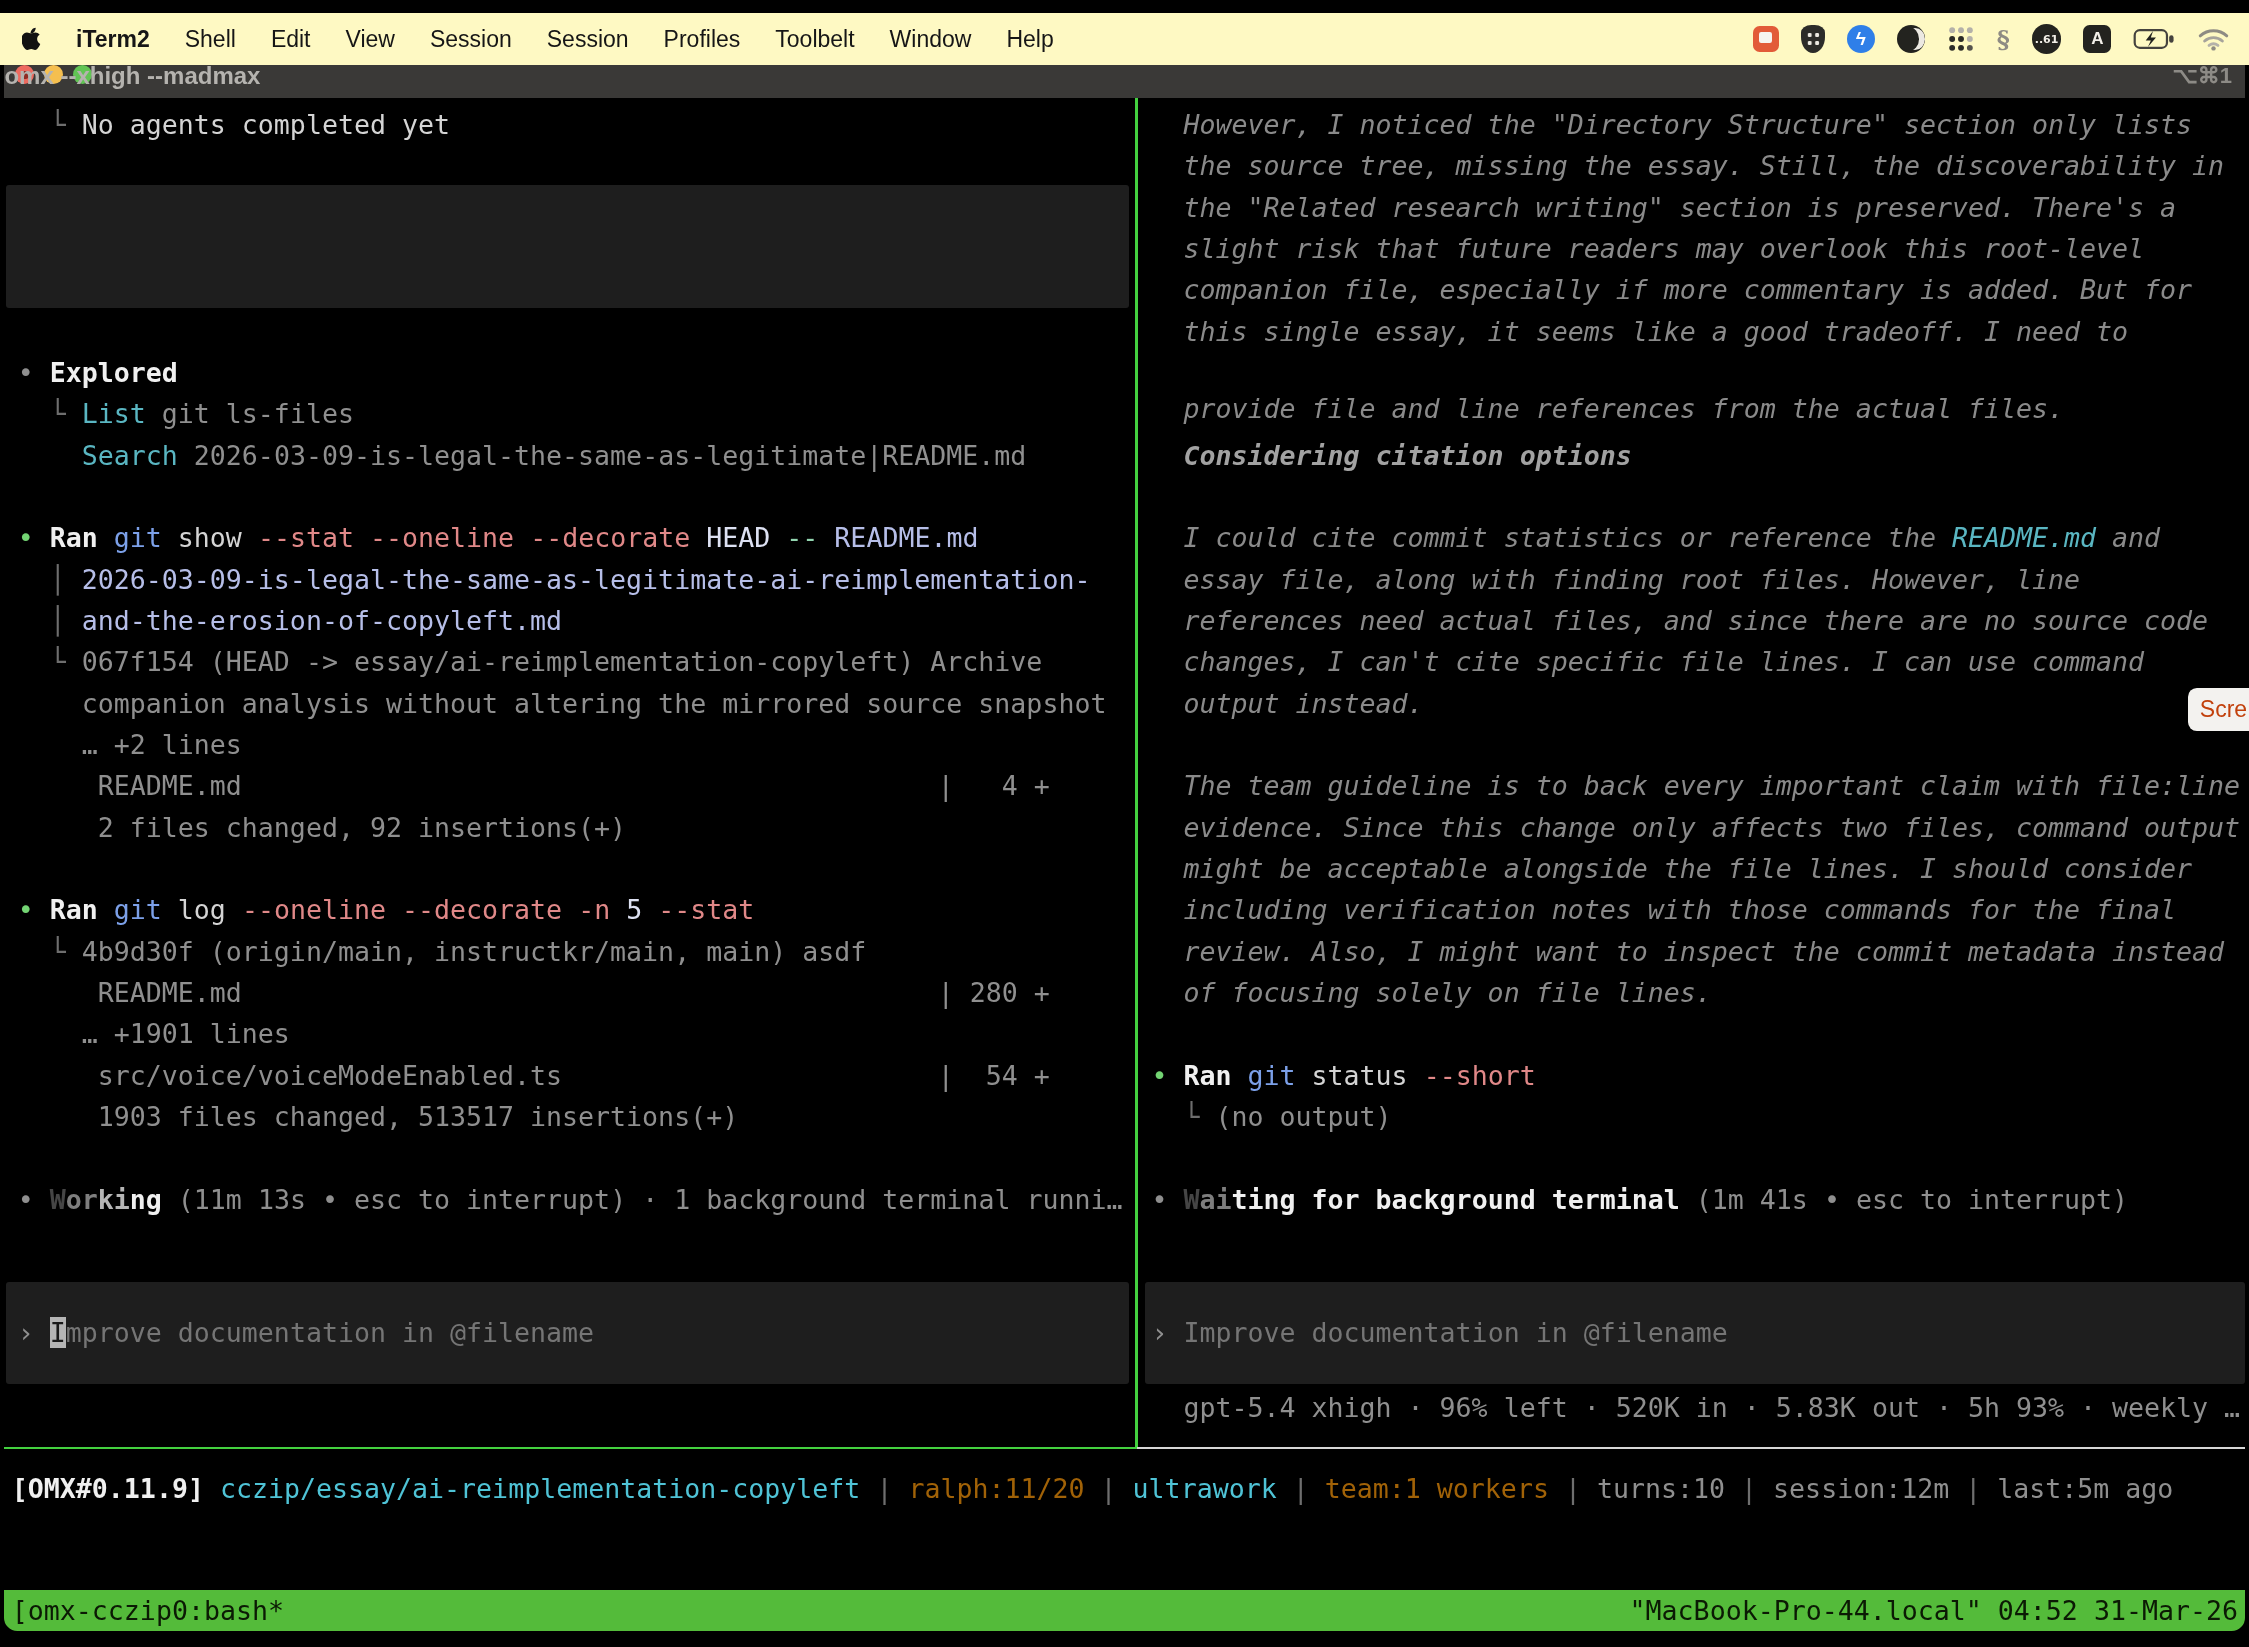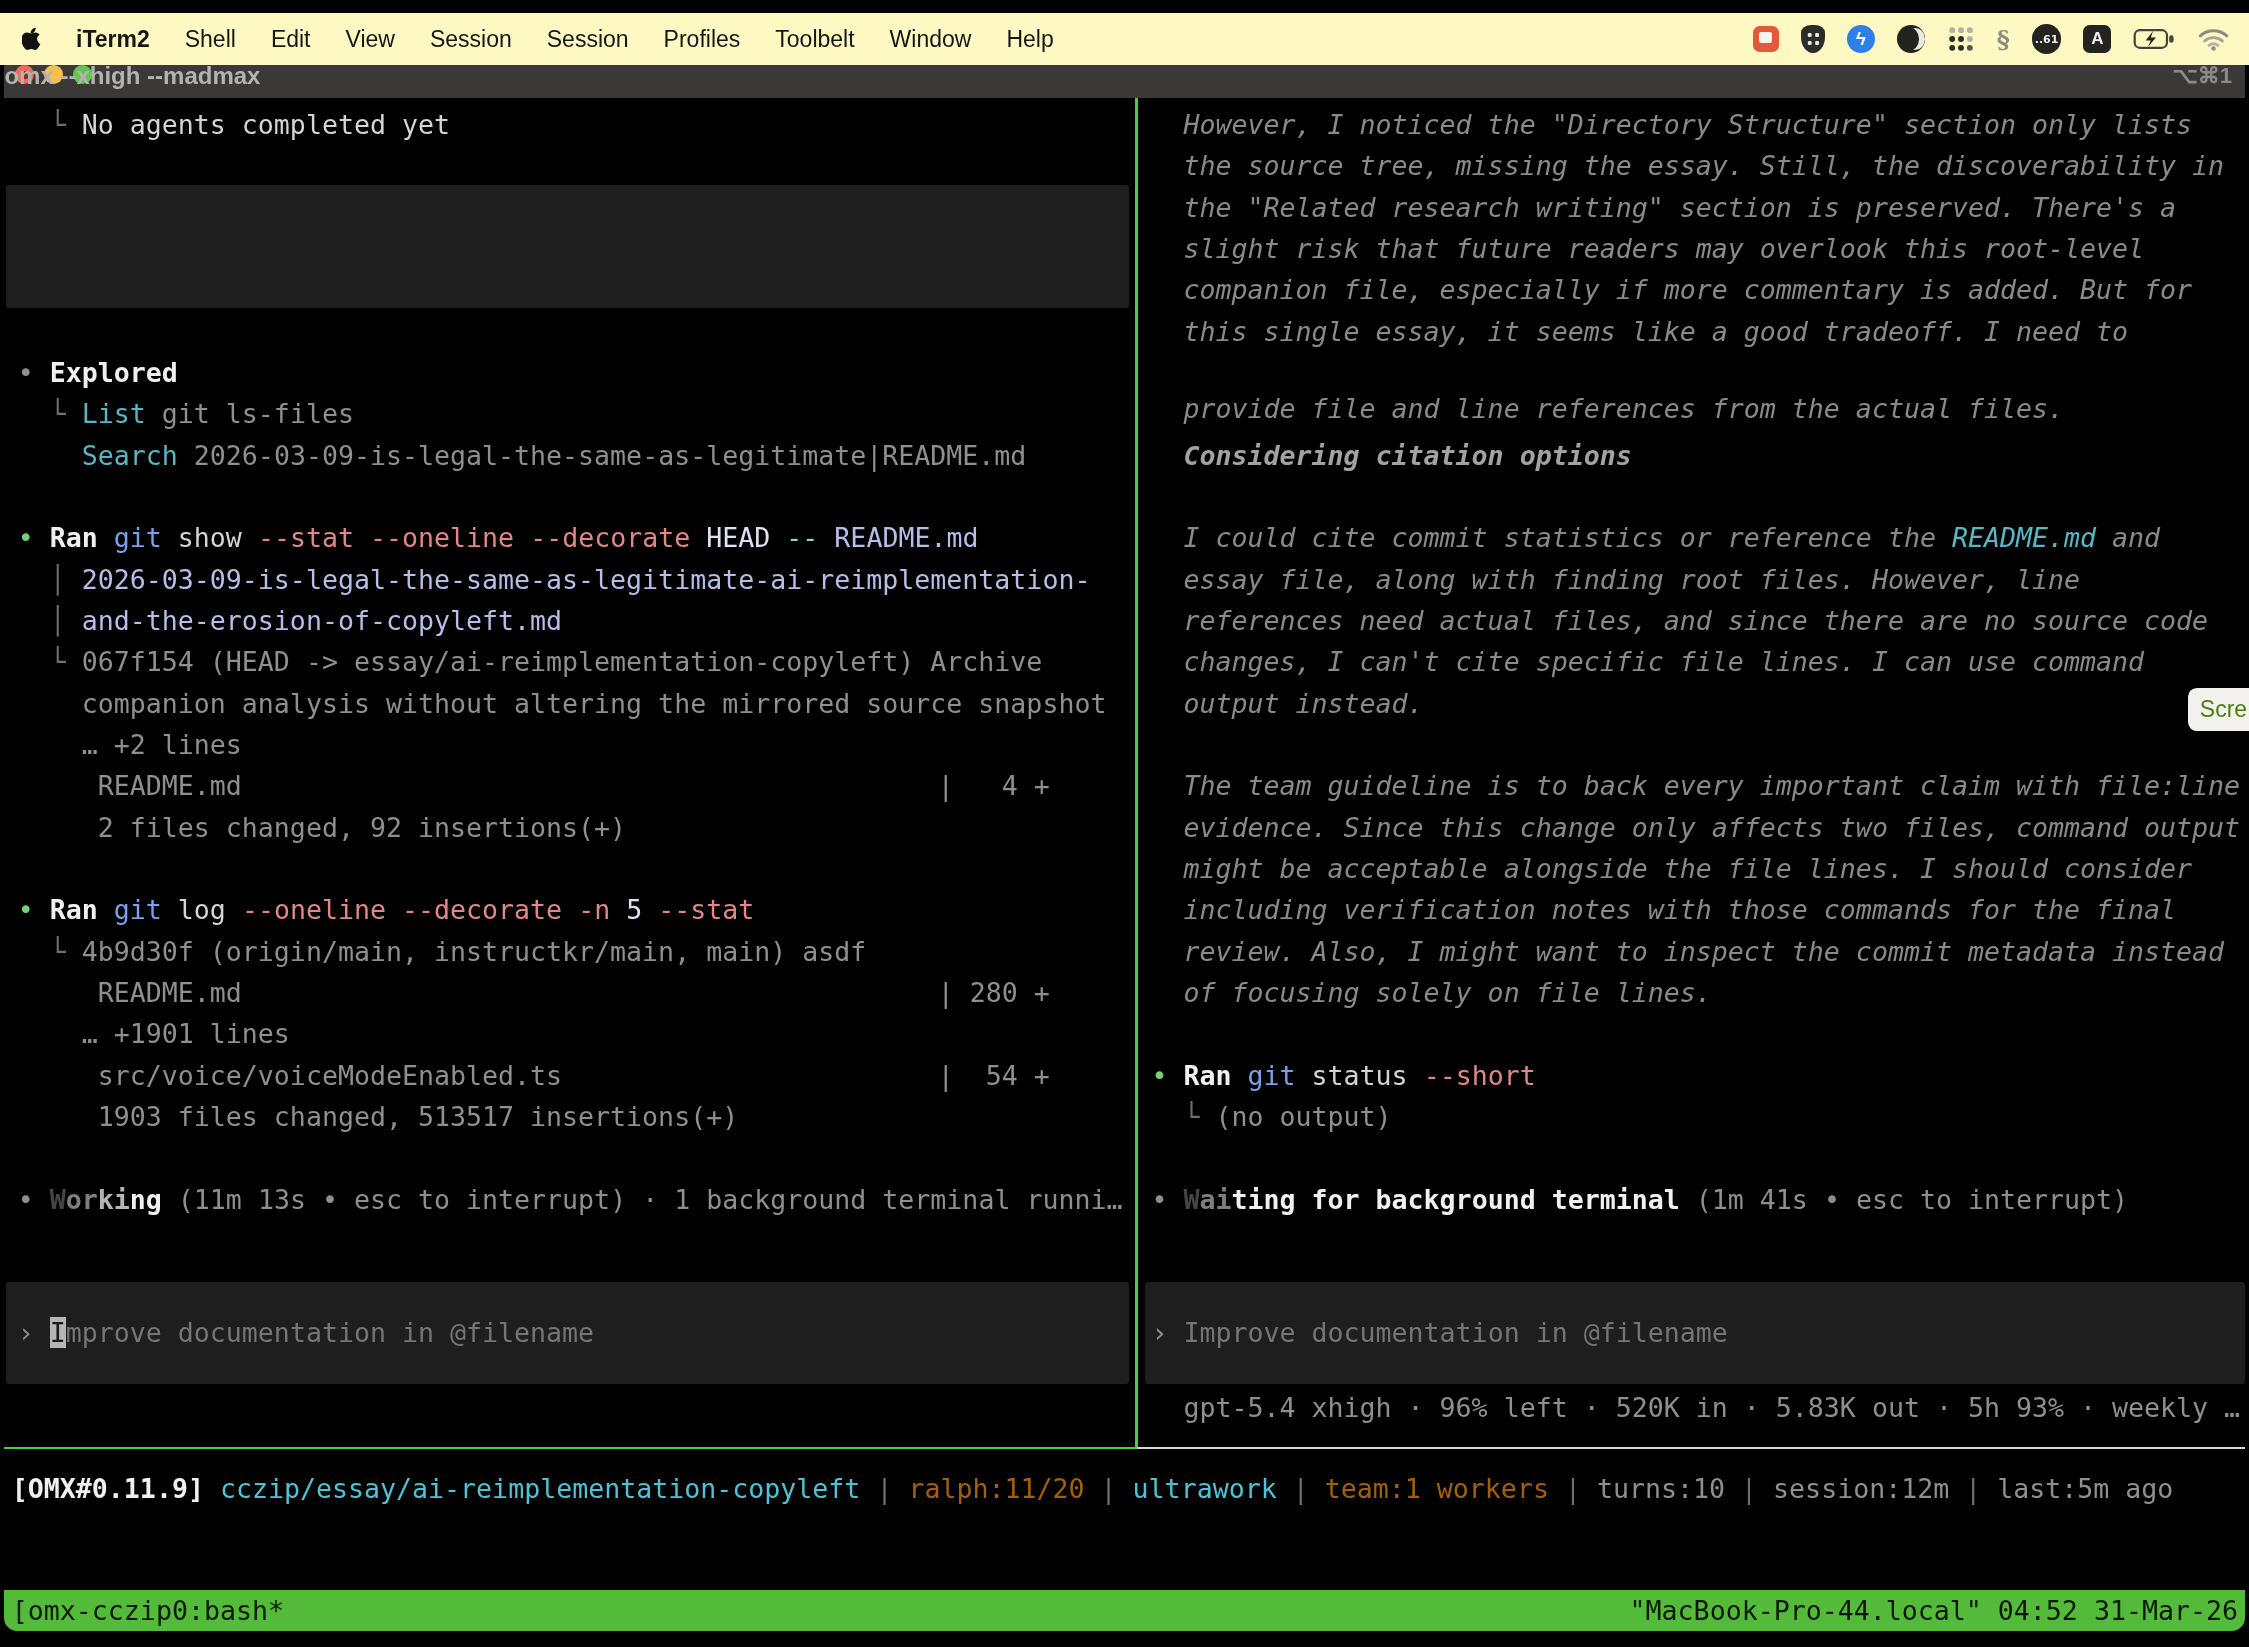--- a/index.html
+++ b/index.html
@@ -67,21 +67,21 @@
   .s-lv{color:#b6bee8;} .s-hd{color:#dde1f2;} .s-mint{color:#93d6b0;}
   .s-grn{color:#73d473;} .s-scy{color:#4fc3d6;} .s-sgrn{color:#a16207;}
   .s-dim1{color:#454545;font-weight:bold;} .s-dim2{color:#7e7e7e;font-weight:bold;}
   .s-dim3{color:#b5b5b5;font-weight:bold;}
   .s-ph{color:#757575;} .s-cur{background:#b5b5b5;color:#1a1a1a;}
   .s-it{color:#8a8a8a;font-style:italic;}
   .s-bit{color:#a2a2a2;font-style:italic;font-weight:bold;}
   .s-itcy{color:#5ab6c2;font-style:italic;}
   
   .tooltip{position:absolute;left:2188px;top:688px;width:62px;height:43px;background:#f3f2ef;
-    border-radius:8.9px 0 0 8.9px;color:#4d7c0f;font-size:23px;line-height:43px;padding-left:11.8px;
+    border-radius:8.9px 0 0 8.9px;color:#c2410c;font-size:23px;line-height:43px;padding-left:11.8px;
     box-sizing:border-box;z-index:6;overflow:hidden;white-space:nowrap;}
 </style>
 </head>
 <body>
 
 <div class="menubar">
   <span class="apple">
     <svg width="19" height="23.6" viewBox="0 0 26 32">
       <path d="M18.7 1c.2 2-.6 3.9-1.8 5.3-1.3 1.5-3.3 2.6-5.2 2.4-.2-1.9.7-3.9 1.9-5.2C14.9 2 17 1 18.7 1z" fill="#121212"></path>
       <path d="M25 23.2c-.7 1.6-1 2.3-1.9 3.7-1.3 2-3.1 4.4-5.3 4.4-2 0-2.5-1.3-5.2-1.3s-3.3 1.3-5.2 1.3c-2.2 0-3.9-2.2-5.2-4.2C-1.4 21.6-1.8 15 .4 11.5c1.5-2.5 4-4 6.3-4 2.4 0 3.9 1.3 5.8 1.3 1.9 0 3-1.3 5.8-1.3 2.1 0 4.3 1.1 5.9 3.1-5.2 2.8-4.3 10.2.8 12.6z" fill="#121212"></path>

